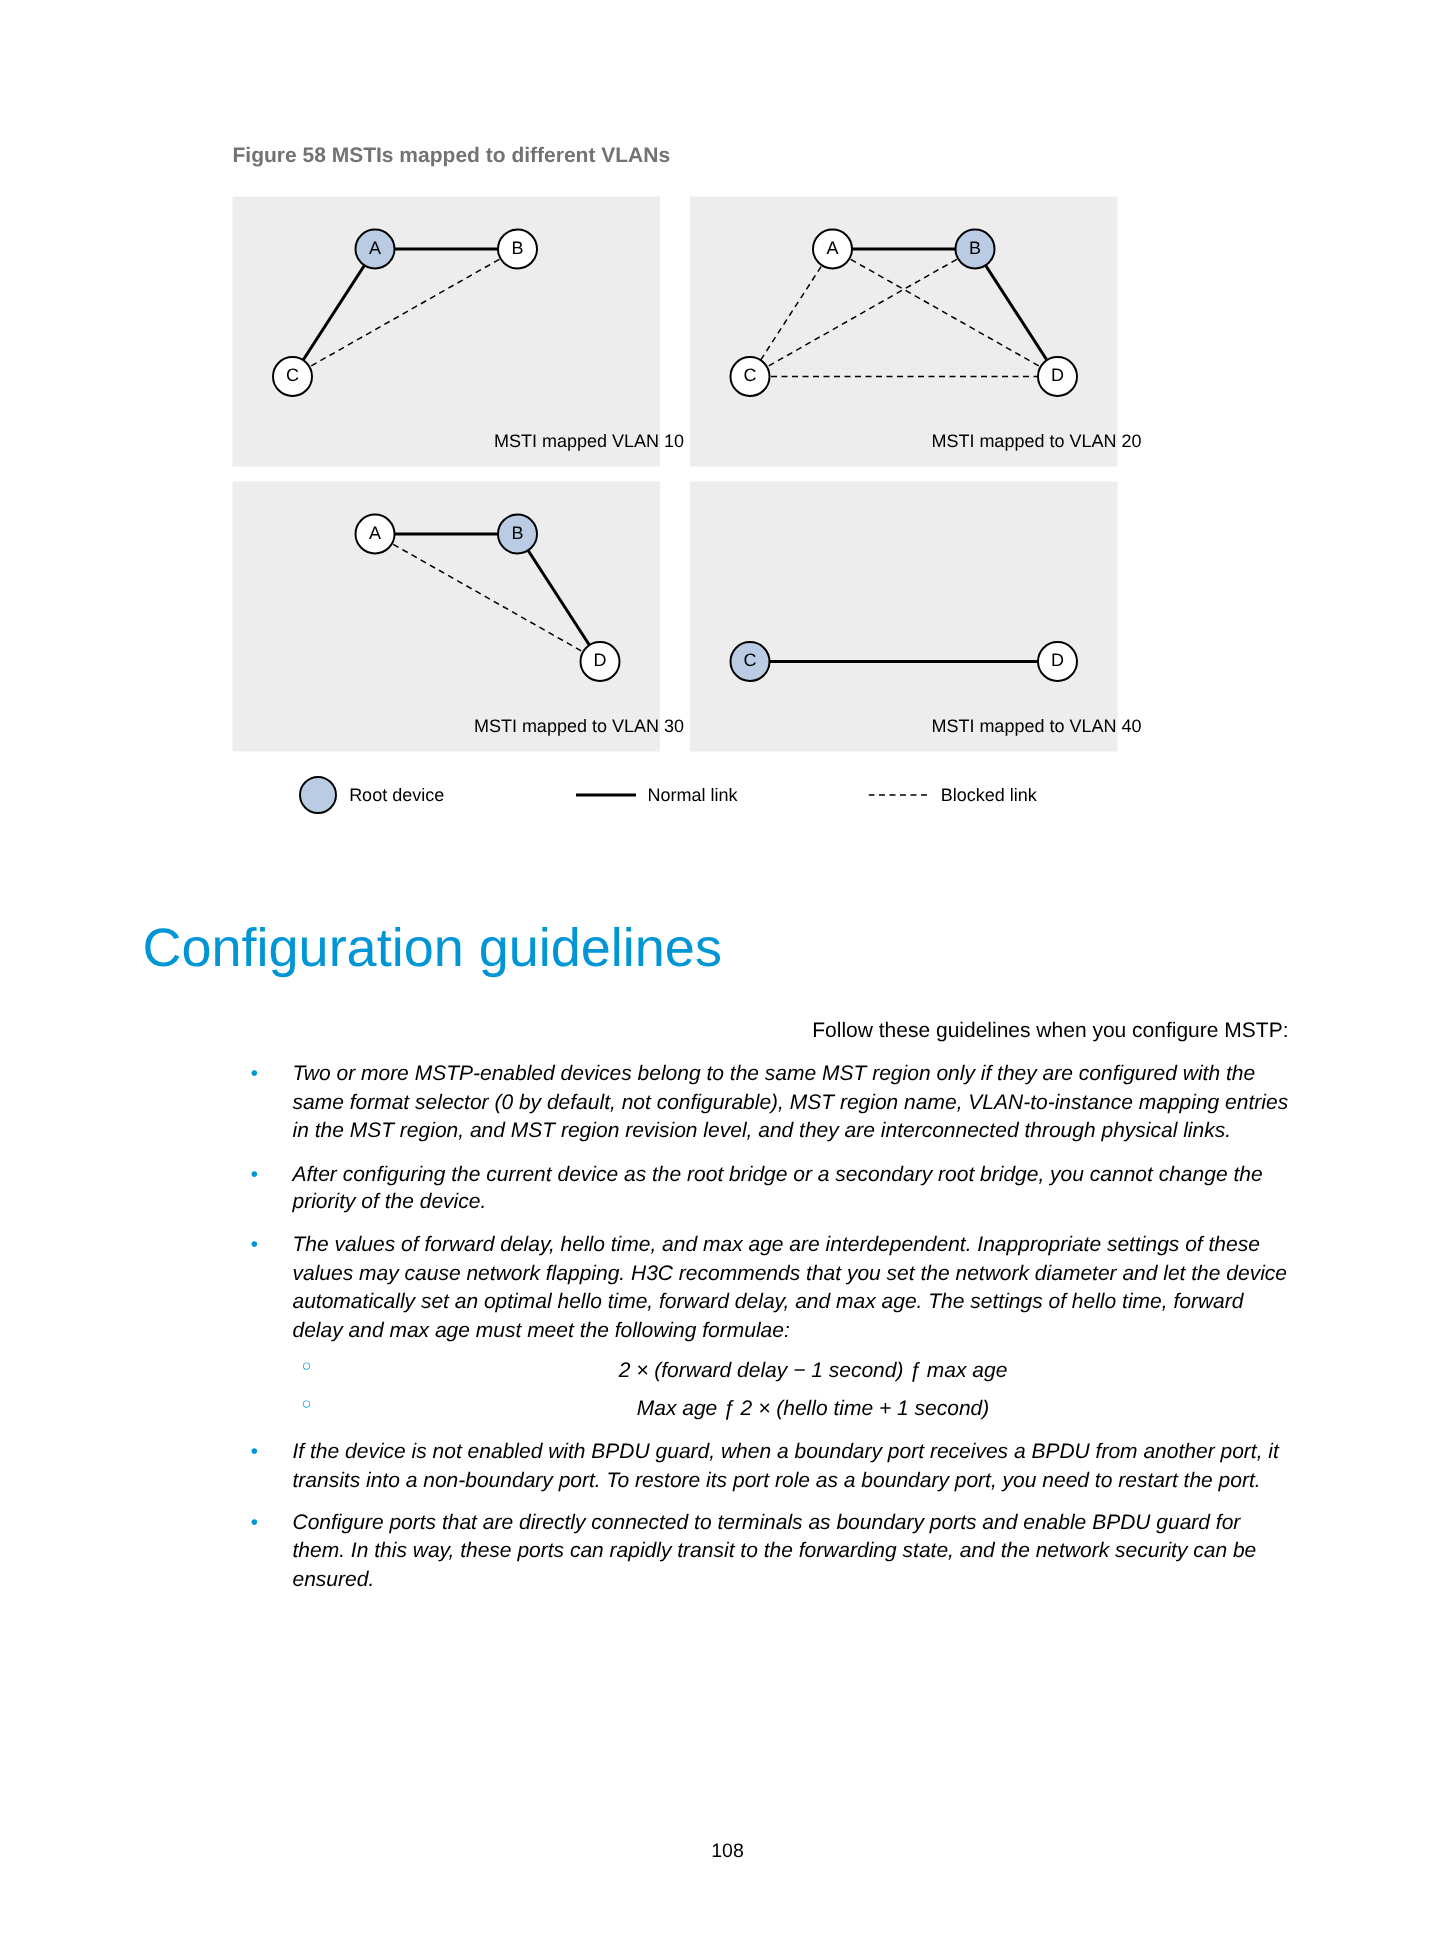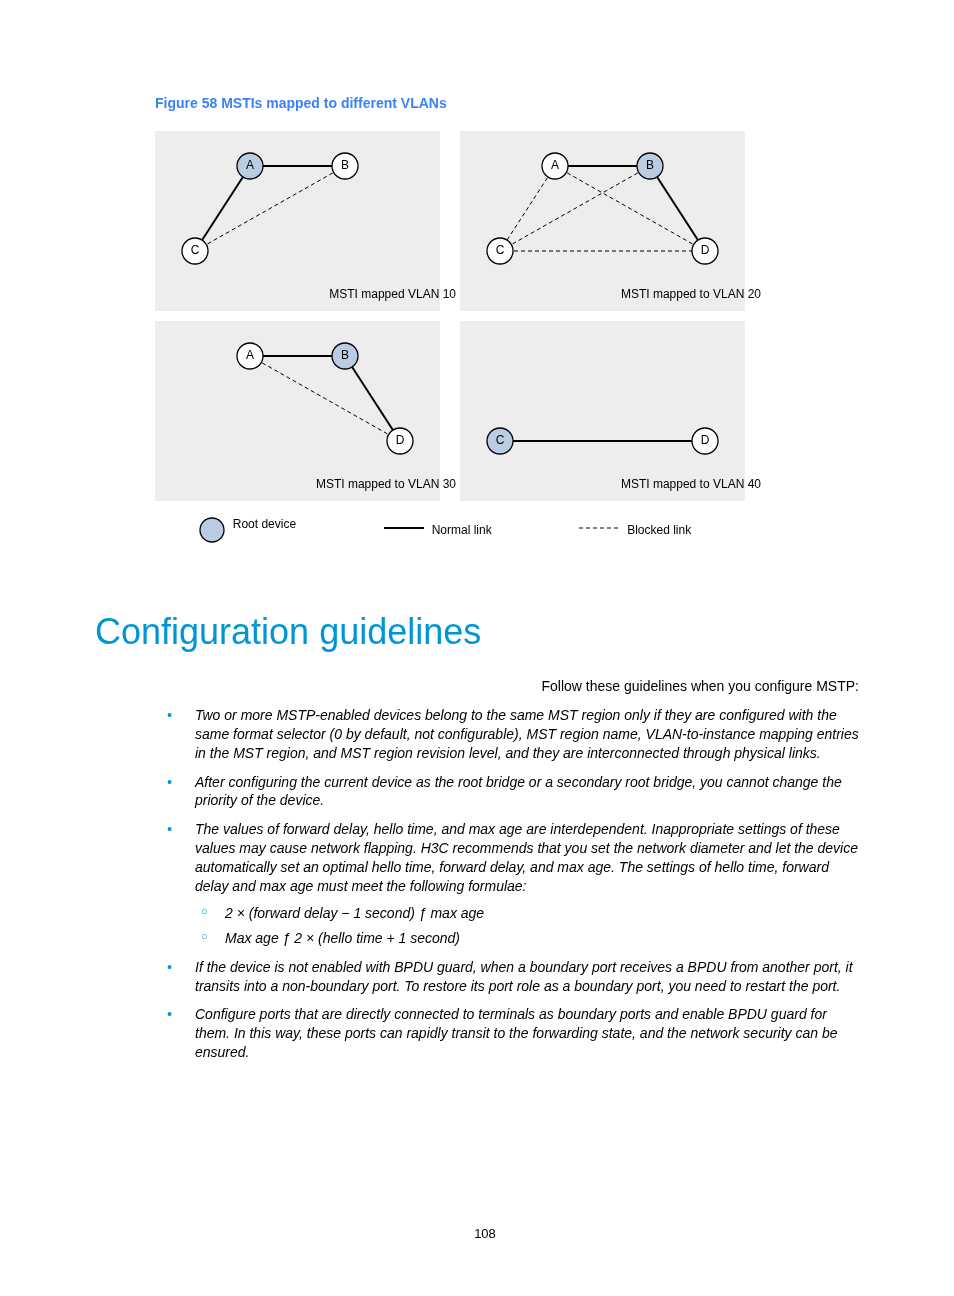--- a/index.html
+++ b/index.html
@@ -6,21 +6,21 @@
   body {
     width: 954px;
     height: 1296px;
     background: #fff;
     font-family: Arial, Helvetica, sans-serif;
     color: #000;
     position: relative;
     padding: 95px 95px 0 95px;
   }
   .figure-caption {
-    color: #3b82f6;
+    color: #737373;
     font-weight: bold;
     font-size: 14px;
     margin-bottom: 20px;
     margin-left: 60px;
   }
   .diagrams-wrap {
     margin-left: 60px;
     width: 600px;
   }
   .diagram-grid {
@@ -46,21 +46,21 @@
     left: 16px;
   }
   .legend-row {
     display: flex;
     align-items: center;
     justify-content: space-around;
     font-size: 12px;
     padding: 8px 0 4px 0;
     width: 580px;
   }
-  .legend-item { display:flex; align-items:flex-start; gap:8px; }
+  .legend-item { display:flex; align-items:center; gap:8px; }
   .heading-main {
     color: #0096d6;
     font-size: 36px;
     font-weight: 400;
     margin-top: 64px;
     margin-bottom: 24px;
     margin-left: 0;
   }
   .body-text {
     margin-left: 60px;
@@ -81,20 +81,21 @@
     left: 12px;
     top: 0;
     color: #0096d6;
     font-size: 14px;
   }
   ul.sublist { list-style: none; padding-left: 0; margin-top:8px;}
   ul.sublist > li {
     position: relative;
     padding-left: 30px;
     margin-bottom: 6px;
+    text-align: center;
   }
   ul.sublist > li::before {
     content: "○";
     position: absolute;
     left: 6px;
     top: 0;
     color: #0096d6;
     font-size: 11px;
   }
   .page-num {

